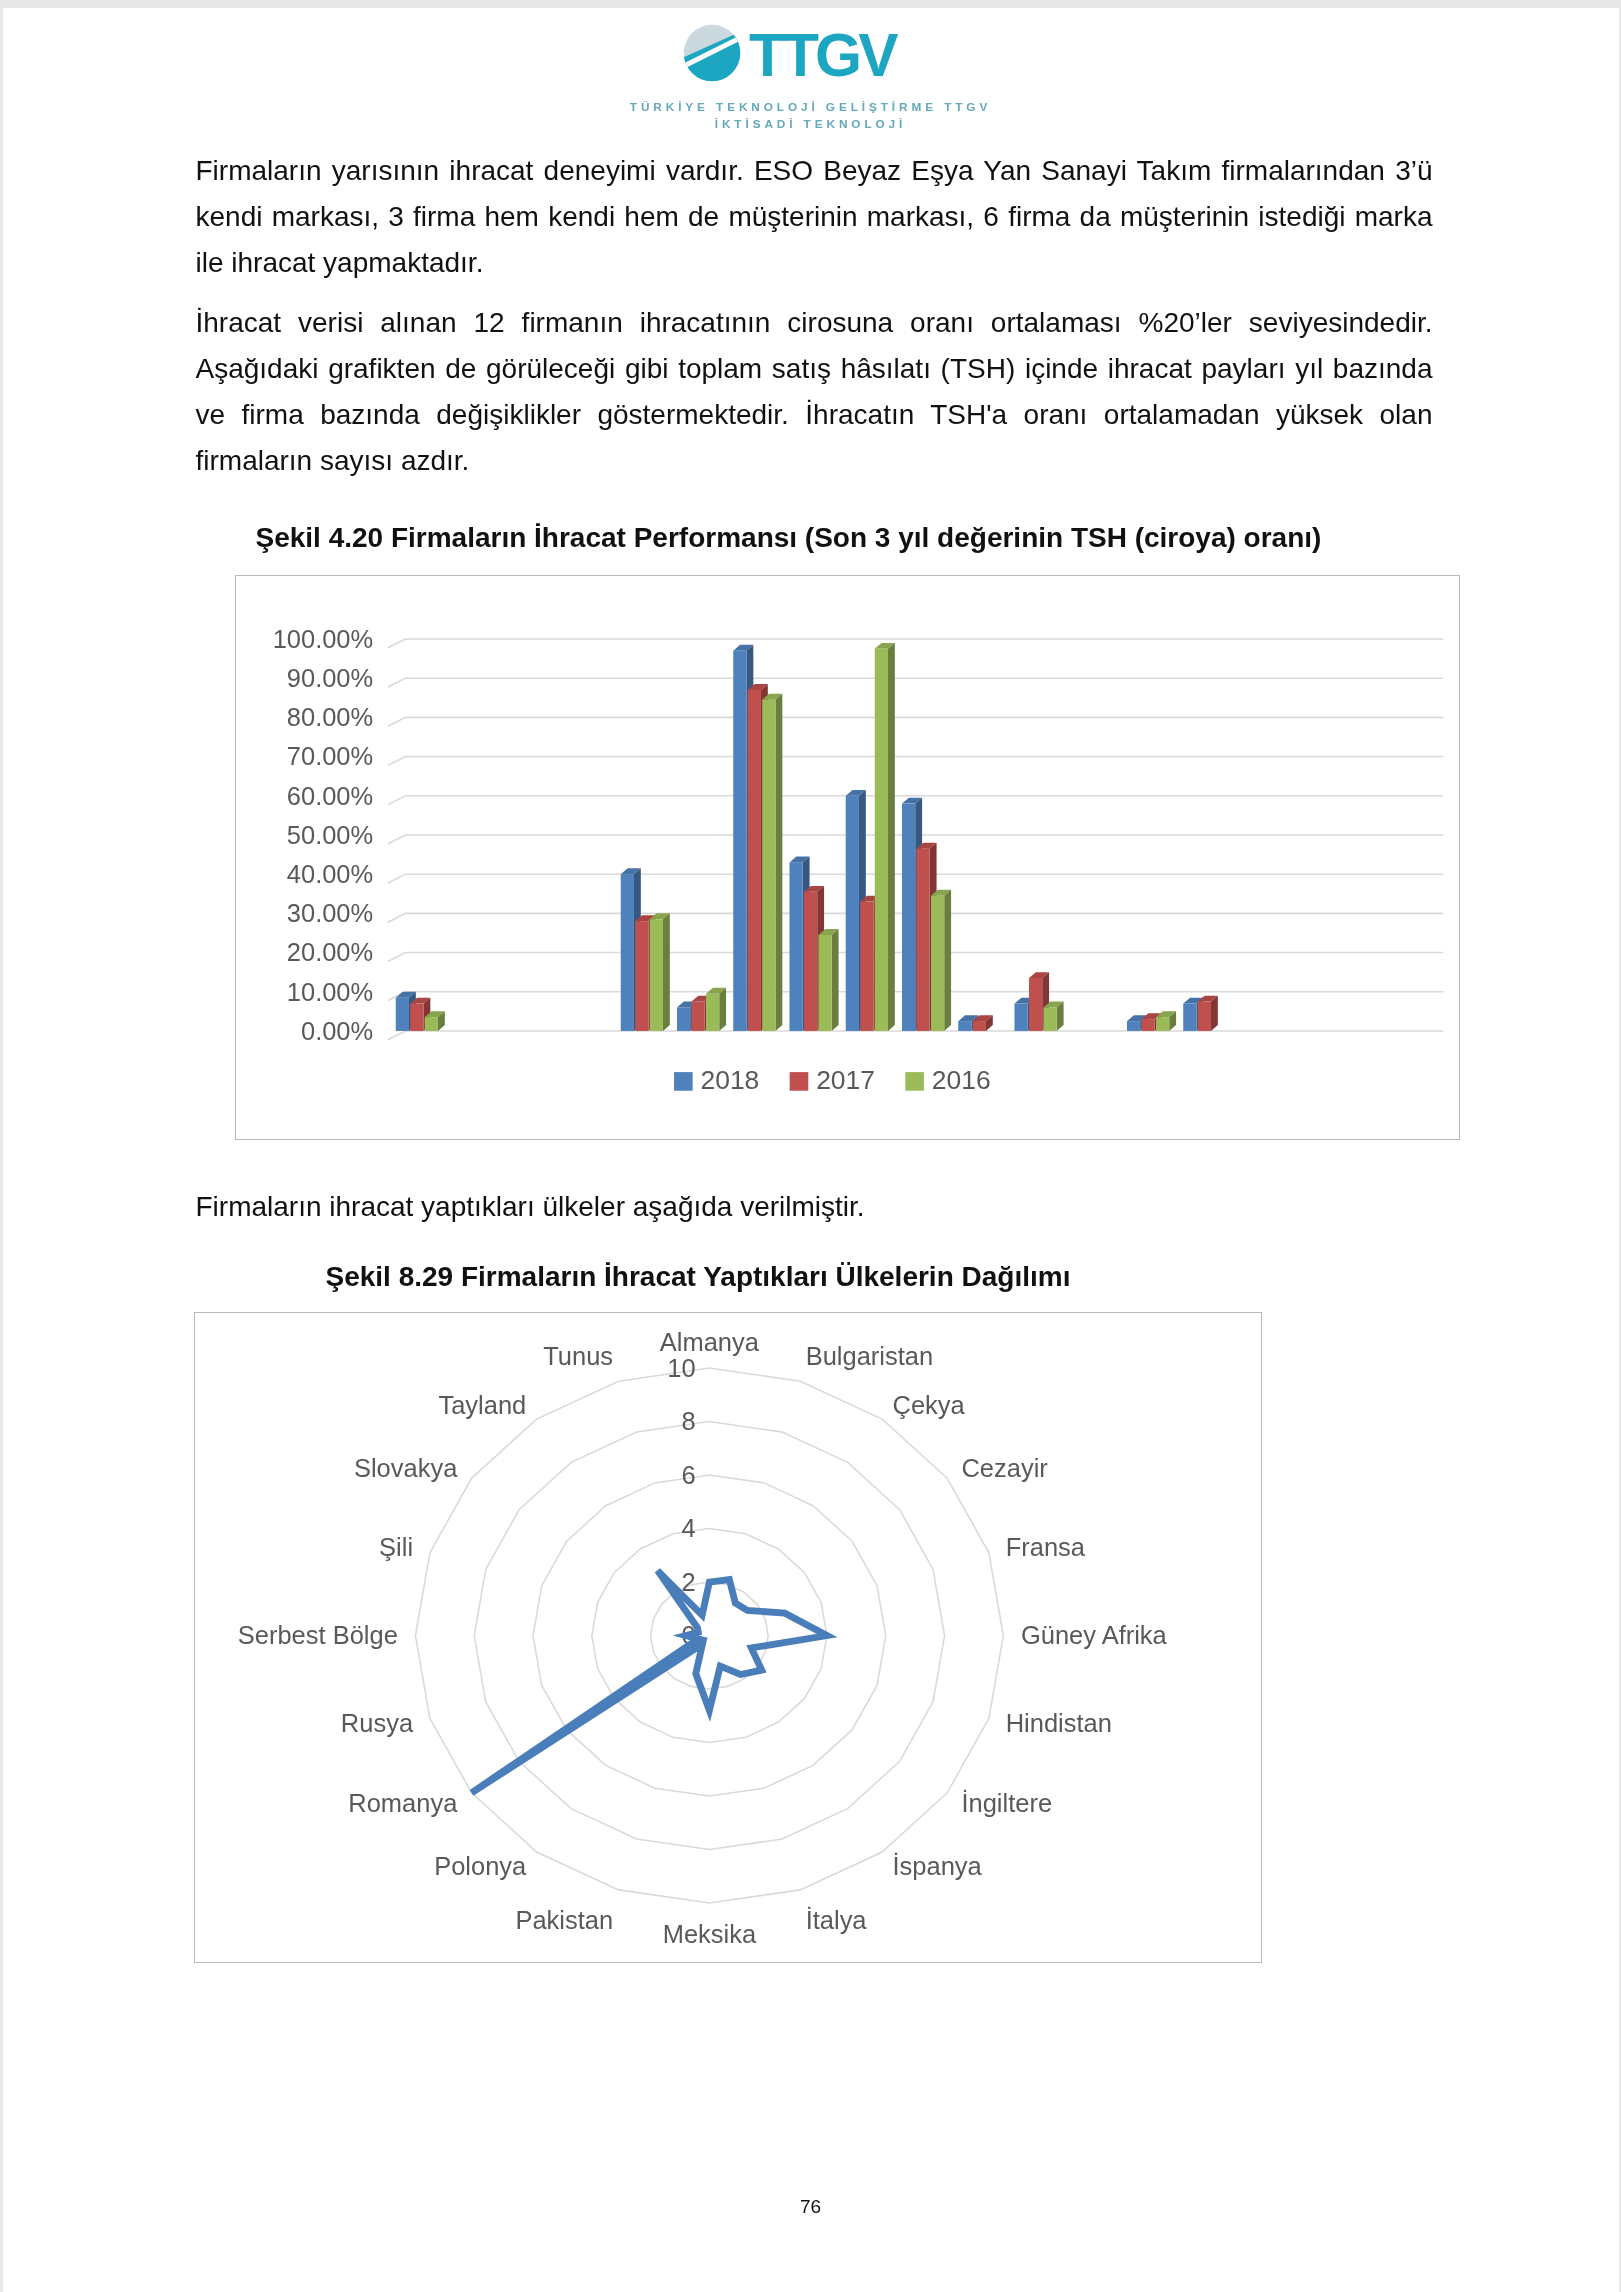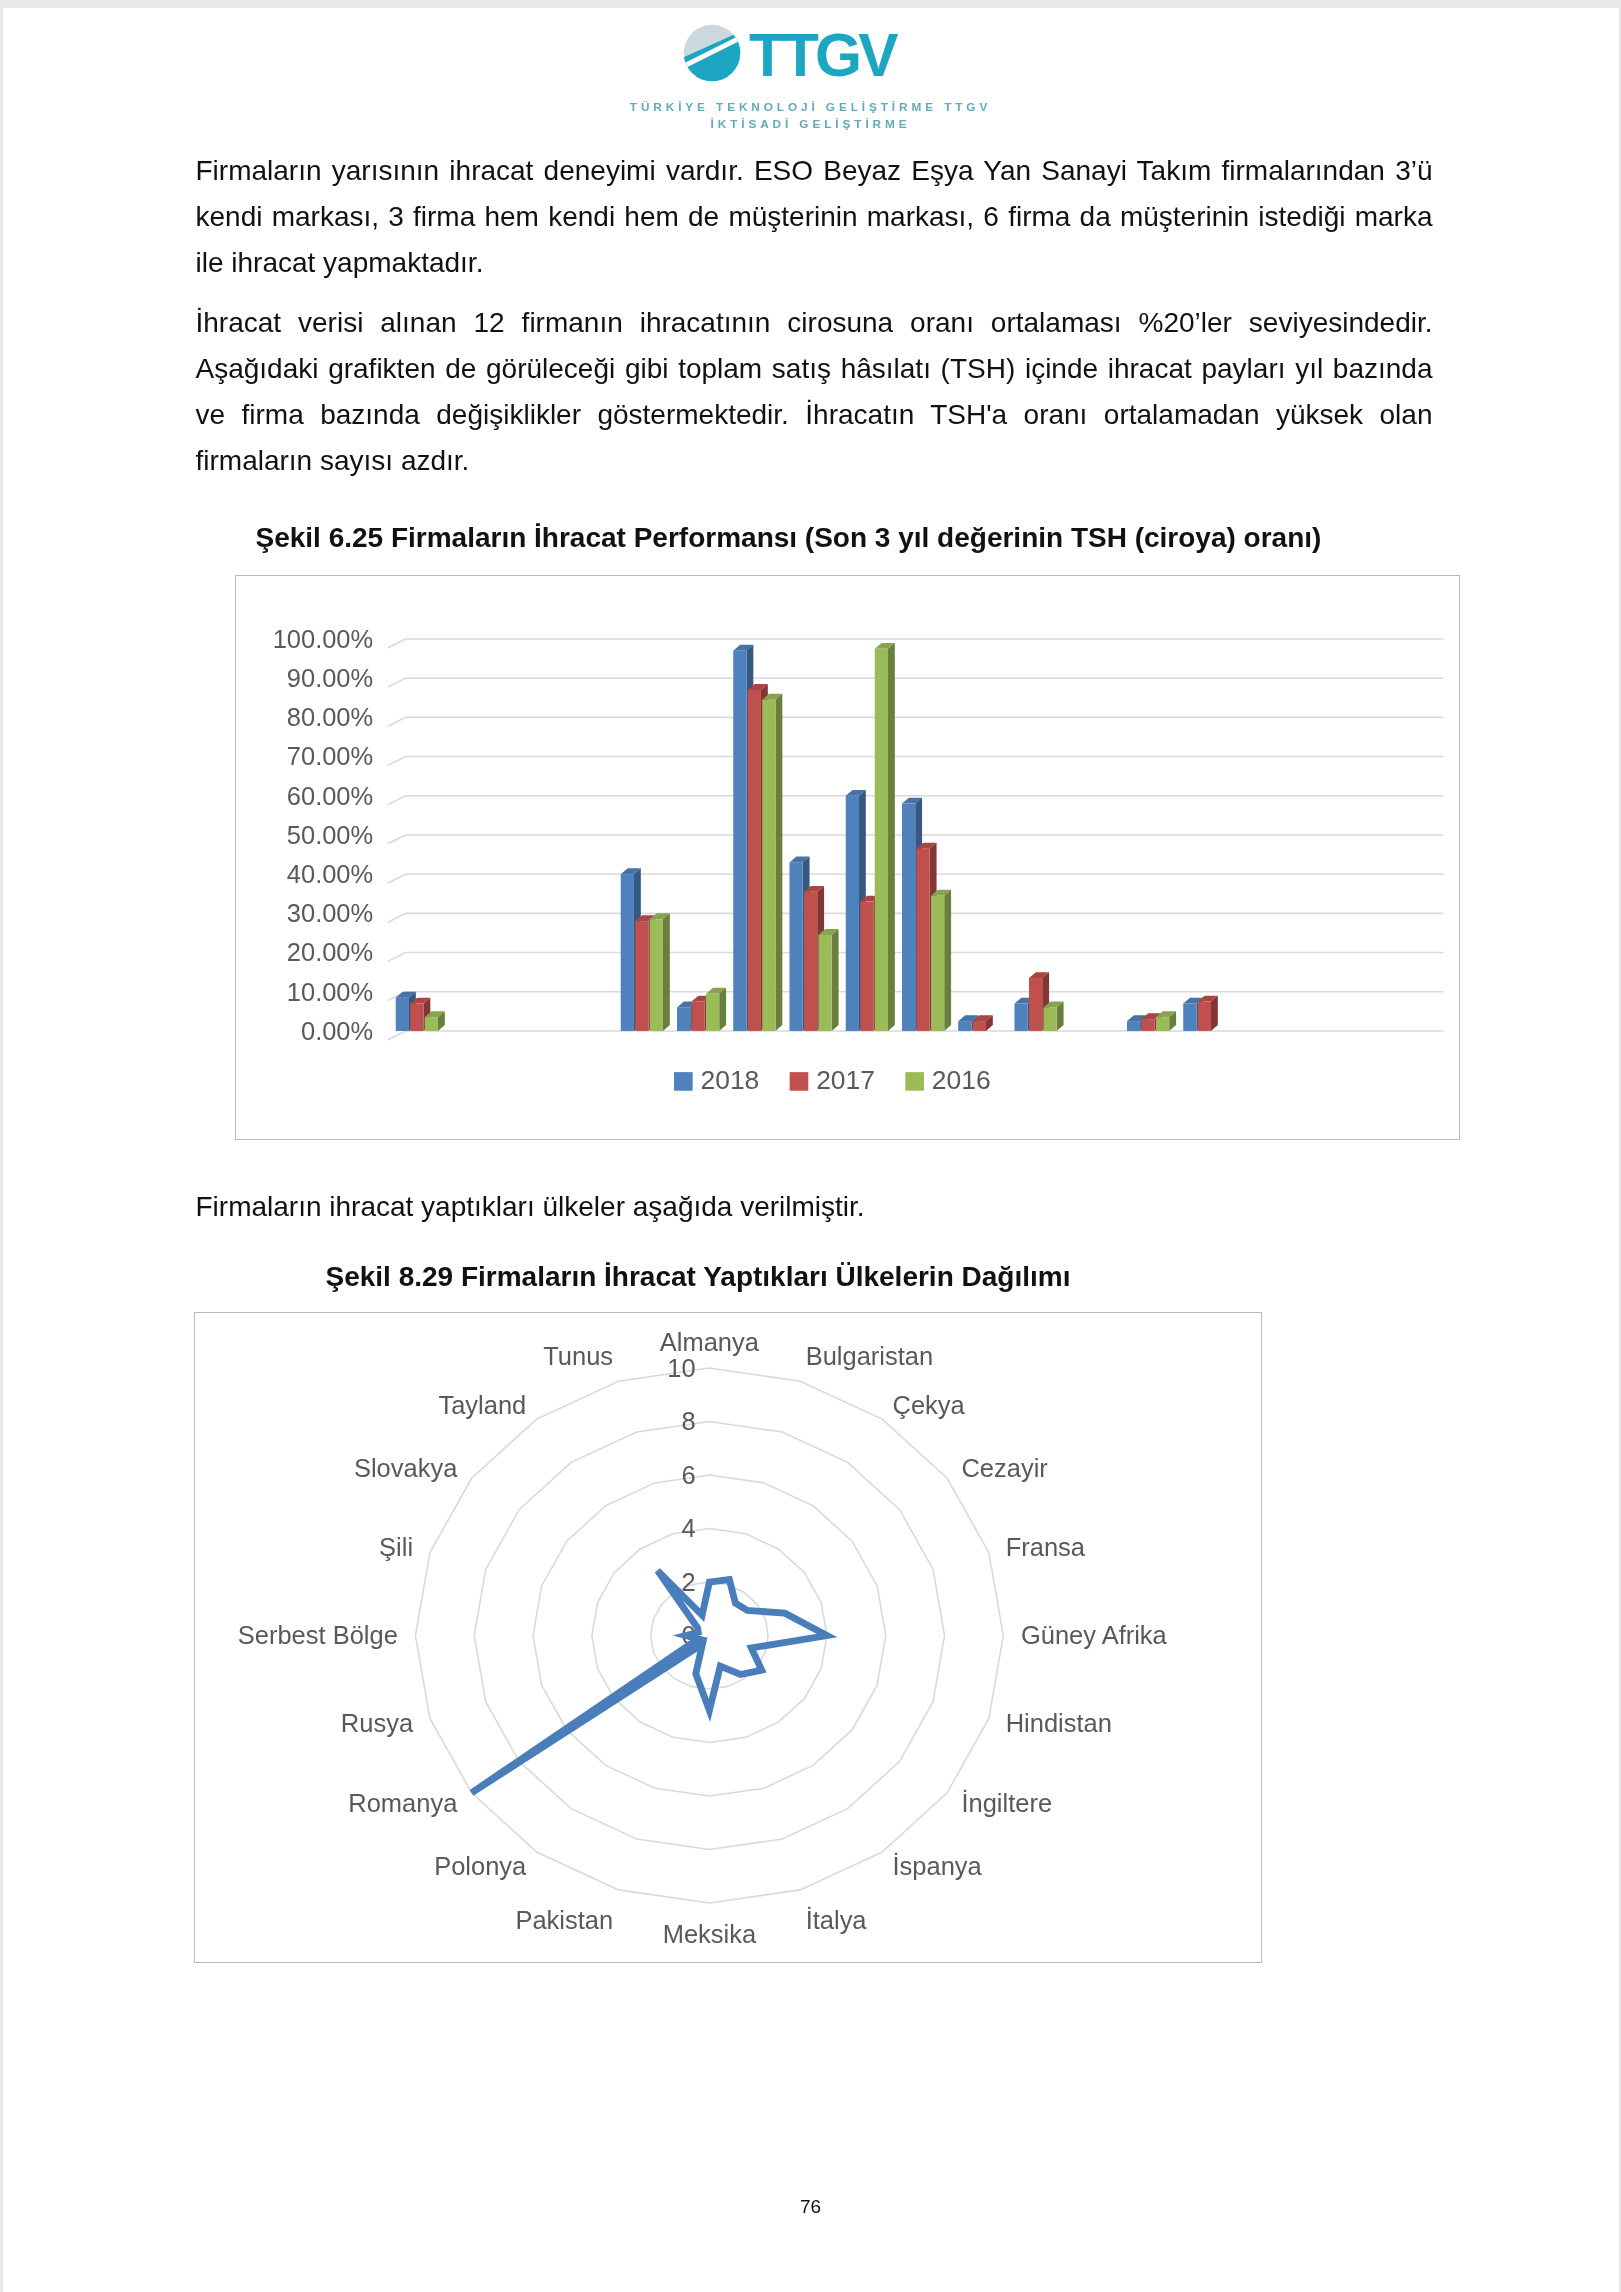--- a/index.html
+++ b/index.html
@@ -50,27 +50,27 @@
         </defs>
         <circle cx="34" cy="38" r="29" fill="#CBD9DE"></circle>
         <g clip-path="url(#logoCircle)">
           <rect x="-5" y="30" width="90" height="60" fill="#1CA6C2" transform="rotate(-24 34 38)"></rect>
           <line x1="2" y1="53" x2="68" y2="20" stroke="#ffffff" stroke-width="5"></line>
         </g>
         <text x="72" y="62" font-family="Liberation Sans, sans-serif" font-size="62" font-weight="bold" letter-spacing="-4" fill="#1CA6C2">TTGV</text>
       </svg>
     </div>
     <div class="logo-tagline">TÜRKİYE TEKNOLOJİ GELİŞTİRME TTGV</div>
-    <div class="logo-tagline">İKTİSADİ GELİŞTİRME</div>
+    <div class="logo-tagline">İKTİSADİ TEKNOLOJİ</div>
   </div>
 
   <div class="para" style="top:140px;">Firmaların yarısının ihracat deneyimi vardır. ESO Beyaz Eşya Yan Sanayi Takım firmalarından 3’ü kendi markası, 3 firma hem kendi hem de müşterinin markası, 6 firma da müşterinin istediği marka ile ihracat yapmaktadır.</div>
   <div class="para" style="top:292px;">İhracat verisi alınan 12 firmanın ihracatının cirosuna oranı ortalaması %20’ler seviyesindedir. Aşağıdaki grafikten de görüleceği gibi toplam satış hâsılatı (TSH) içinde ihracat payları yıl bazında ve firma bazında değişiklikler göstermektedir. İhracatın TSH'a oranı ortalamadan yüksek olan firmaların sayısı azdır.</div>
 
-  <div class="fig-title" style="top:514px;left:253px;">Şekil 6.25 Firmaların İhracat Performansı (Son 3 yıl değerinin TSH (ciroya) oranı)</div>
+  <div class="fig-title" style="top:514px;left:253px;">Şekil 4.20 Firmaların İhracat Performansı (Son 3 yıl değerinin TSH (ciroya) oranı)</div>
 
   <div class="chart-box" style="top:567px;left:232px;width:1223px;height:563px;">
     <svg id="chart-bar" width="1223" height="563" viewBox="0 0 1248 574">
         <path d="M 155 473 L 173 464 L 1232 464" stroke="#d9d9d9" stroke-width="1.6" fill="none"></path>
         <text x="140" y="473" text-anchor="end" fill="#595959" font-size="26" font-family="Liberation Sans, sans-serif">0.00%</text>
         <path d="M 155 433 L 173 424 L 1232 424" stroke="#d9d9d9" stroke-width="1.6" fill="none"></path>
         <text x="140" y="433" text-anchor="end" fill="#595959" font-size="26" font-family="Liberation Sans, sans-serif">10.00%</text>
         <path d="M 155 393 L 173 384 L 1232 384" stroke="#d9d9d9" stroke-width="1.6" fill="none"></path>
         <text x="140" y="393" text-anchor="end" fill="#595959" font-size="26" font-family="Liberation Sans, sans-serif">20.00%</text>
         <path d="M 155 353 L 173 344 L 1232 344" stroke="#d9d9d9" stroke-width="1.6" fill="none"></path>

